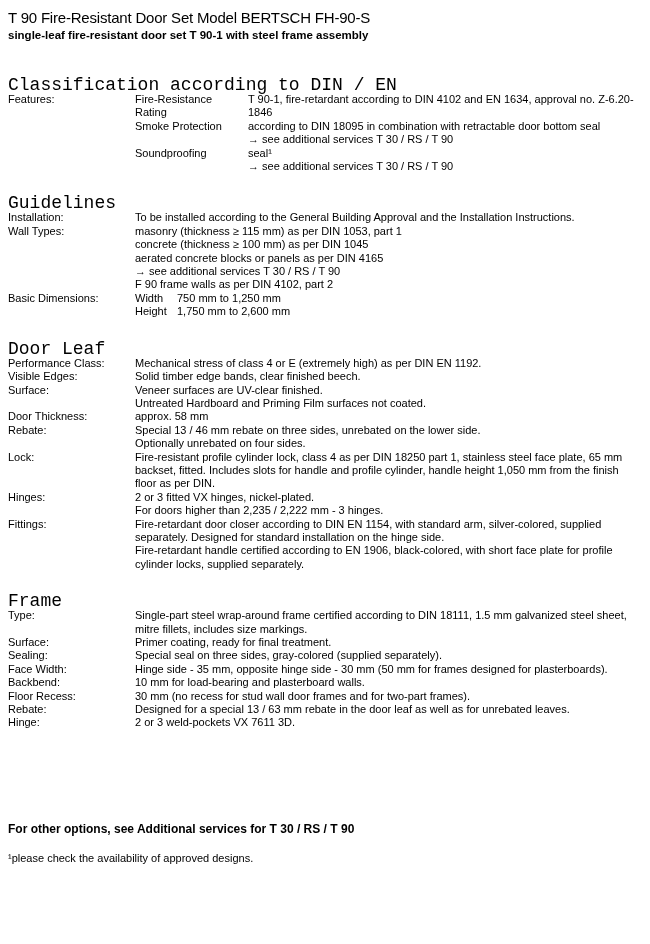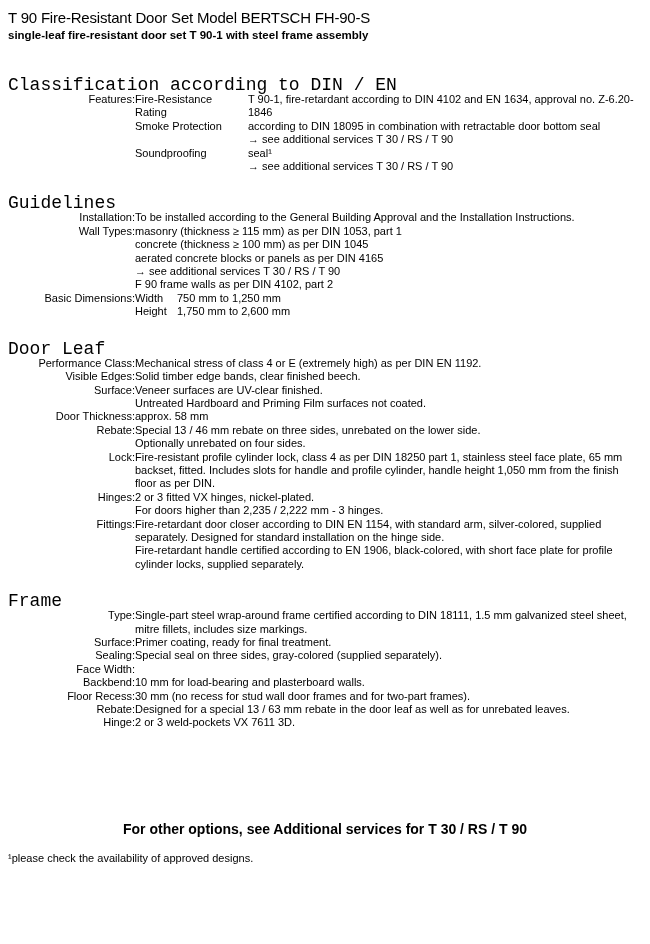--- a/index.html
+++ b/index.html
@@ -30,35 +30,34 @@
   }
   .section-heading {
     font-size: 18px;
     font-weight: 400;
     line-height: 16px;
     margin-top: 22px;
     font-family: Liberation Mono, monospace;
   }
   #sections .section:first-child .section-heading { margin-top: 35px; }
   .spec-row { display: flex; align-items: flex-start; }
-  .row-label { flex: 0 0 127px; width: 127px; text-align: right; }
+  .row-label { flex: 0 0 127px; width: 127px; }
   .row-sublabel { flex: 0 0 113px; width: 113px; }
   .row-value { flex: 1 1 auto; min-width: 0; }
   .row-label, .row-sublabel .line, .row-value .line {
     font-size: 11px;
     line-height: 13.4px;
   }
   .line { white-space: nowrap; }
   .dim-key { display: inline-block; width: 42px; }
   .note {
-    font-size: 14px;
+    font-size: 12px;
     font-weight: 700;
     line-height: 14px;
     margin-top: 92px;
-    text-align: center;
   }
   .footnote {
     font-size: 11px;
     line-height: 13px;
     margin-top: 16px;
   }
   .page-footer {
     position: absolute;
     left: 8px;
     right: 8px;
@@ -216,20 +215,23 @@
           </div>
         </div>
         <div class="spec-row">
           <div class="row-label">Sealing:</div>
           <div class="row-value">
             <div class="line">Special seal on three sides, gray-colored (supplied separately).</div>
           </div>
         </div>
         <div class="spec-row">
           <div class="row-label">Face Width:</div>
+          <div class="row-value">
+            <div class="line">Hinge side - 35 mm, opposite hinge side - 30 mm (50 mm for frames designed for plasterboards).</div>
+          </div>
         </div>
         <div class="spec-row">
           <div class="row-label">Backbend:</div>
           <div class="row-value">
             <div class="line">10 mm for load-bearing and plasterboard walls.</div>
           </div>
         </div>
         <div class="spec-row">
           <div class="row-label">Floor Recess:</div>
           <div class="row-value">

